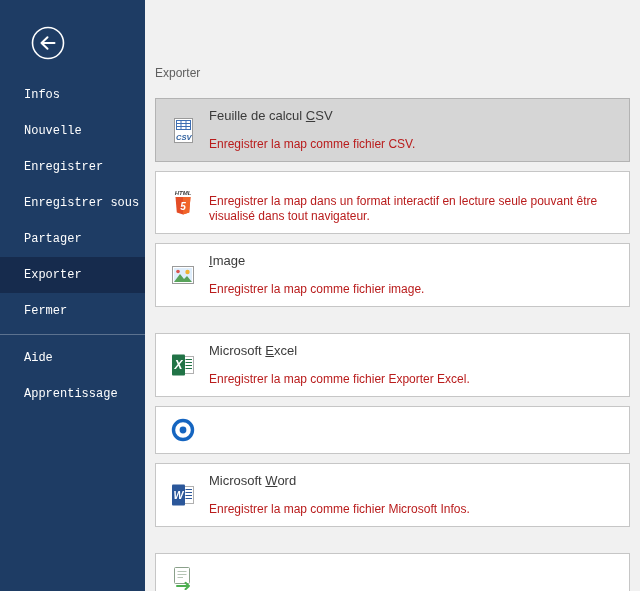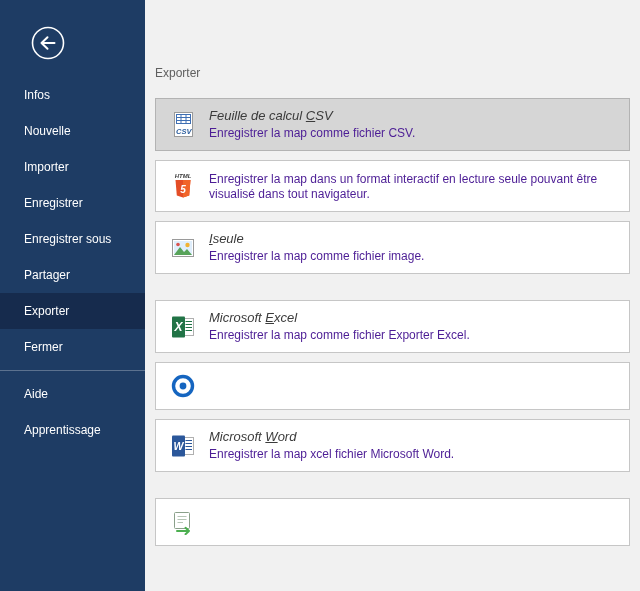--- a/index.html
+++ b/index.html
@@ -24,20 +24,21 @@
     margin: 25px 0 16px 30px;
     cursor: pointer;
   }
   .nav-item {
     padding: 11px 14px 11px 24px;
     font-size: 12px;
     line-height: 14px;
     color: #ffffff;
     cursor: pointer;
     white-space: nowrap;
+    font-family: Liberation Mono, monospace;
   }
   .nav-item.selected { background: var(--sidebar-selected, #162b4d); }
   .nav-divider {
     border-top: 1px solid rgba(255,255,255,0.28);
     margin: 5px 0;
     height: 0;
   }
 
   
   .main {
@@ -69,48 +70,46 @@
     width: 30px; min-width: 30px;
     height: 28px;
     margin-right: 11px;
     display: flex; align-items: center; justify-content: center; font-style: italic;
   }
   .item-text { display: flex; flex-direction: column; }
   .item-title {
     font-size: 13px;
     color: #3b3b3b;
     line-height: 16px;
-    font-style: italic;
   }
   .item-desc {
     font-size: 12px;
-    color: #4c1d95;
+    color: #b91c1c;
     line-height: 15px;
-    margin-top: 2px;
+    margin-top: 13px;
     max-width: 430px;
   }
   .accel { text-decoration: underline; }
 </style>
 </head>
 <body>
 
 <div class="app">
 
   <div class="sidebar">
 
     <div class="back-btn">
       <svg width="36" height="36" viewBox="0 0 36 36">
         <circle cx="18" cy="18" r="15.5" fill="none" stroke="#ffffff" stroke-width="1.6"></circle>
         <path d="M11.5 18 H24.5 M11.5 18 L17.5 12.2 M11.5 18 L17.5 23.8" stroke="#ffffff" stroke-width="2" fill="none" stroke-linecap="round" stroke-linejoin="round"></path>
       </svg>
     </div>
 
     <div class="nav-item"><span>Infos</span></div>
     <div class="nav-item"><span>Nouvelle</span></div>
-    <div class="nav-item"><span>Importer</span></div>
     <div class="nav-item"><span>Enregistrer</span></div>
     <div class="nav-item"><span>Enregistrer sous</span></div>
     <div class="nav-item"><span>Partager</span></div>
     <div class="nav-item selected"><span>Exporter</span></div>
     <div class="nav-item"><span>Fermer</span></div>
 
     <div class="nav-divider"></div>
 
     <div class="nav-item"><span>Aide</span></div>
     <div class="nav-item"><span>Apprentissage</span></div>
@@ -153,21 +152,21 @@
       <span class="item-icon">
         <svg width="26" height="26" viewBox="0 0 26 26">
           <rect x="2.5" y="4.5" width="21" height="17" fill="#ffffff" stroke="#9a9a9a"></rect>
           <rect x="4" y="6" width="18" height="14" fill="#dfeefc"></rect>
           <circle cx="17.5" cy="10" r="2.2" fill="#f2b233"></circle>
           <path d="M4 20 L10 12 L14 17 L17 14 L22 20 Z" fill="#58a35a"></path>
           <circle cx="8" cy="9.5" r="1.8" fill="#d9534f"></circle>
         </svg>
       </span>
       <span class="item-text">
-        <span class="item-title"><span></span><span class="accel">I</span><span>seule</span></span>
+        <span class="item-title"><span></span><span class="accel">I</span><span>mage</span></span>
         <span class="item-desc">Enregistrer la map comme fichier image.</span>
       </span>
     </div>
 
     <div class="export-item group-gap">
       <span class="item-icon">
         <svg width="26" height="26" viewBox="0 0 26 26">
           <rect x="14" y="4.5" width="9.5" height="17" fill="#ffffff" stroke="#b0b0b0"></rect>
           <path d="M15.5 7.5 H22 M15.5 10.5 H22 M15.5 13.5 H22 M15.5 16.5 H22" stroke="#217346" stroke-width="1" fill="none"></path>
           <rect x="2" y="2.5" width="13" height="21" rx="1" fill="#217346"></rect>
@@ -193,21 +192,21 @@
       <span class="item-icon">
         <svg width="26" height="26" viewBox="0 0 26 26">
           <rect x="14" y="4.5" width="9.5" height="17" fill="#ffffff" stroke="#b0b0b0"></rect>
           <path d="M15.5 7.5 H22 M15.5 10.5 H22 M15.5 13.5 H22 M15.5 16.5 H22" stroke="#2b579a" stroke-width="1" fill="none"></path>
           <rect x="2" y="2.5" width="13" height="21" rx="1" fill="#2b579a"></rect>
           <text x="8.5" y="17" text-anchor="middle" font-size="10.5" font-weight="bold" fill="#ffffff" font-family="Liberation Sans, sans-serif">W</text>
         </svg>
       </span>
       <span class="item-text">
         <span class="item-title"><span>Microsoft </span><span class="accel">W</span><span>ord</span></span>
-        <span class="item-desc">Enregistrer la map xcel fichier Microsoft Word.</span>
+        <span class="item-desc">Enregistrer la map comme fichier Microsoft Infos.</span>
       </span>
     </div>
 
     <div class="export-item group-gap">
       <span class="item-icon">
         <svg width="26" height="26" viewBox="0 0 26 26">
           <rect x="4.5" y="3.5" width="15" height="16" rx="1" fill="#ffffff" stroke="#8aa08a"></rect>
           <path d="M7.5 7.5 H16.5 M7.5 10.5 H16.5 M7.5 13.5 H13" stroke="#b5c5b5" stroke-width="1.2" fill="none"></path>
           <path d="M7 22 H19 M19 22 L15.5 18.8 M19 22 L15.5 25.2" stroke="#4caf50" stroke-width="2" fill="none" stroke-linecap="round" stroke-linejoin="round"></path>
         </svg>

